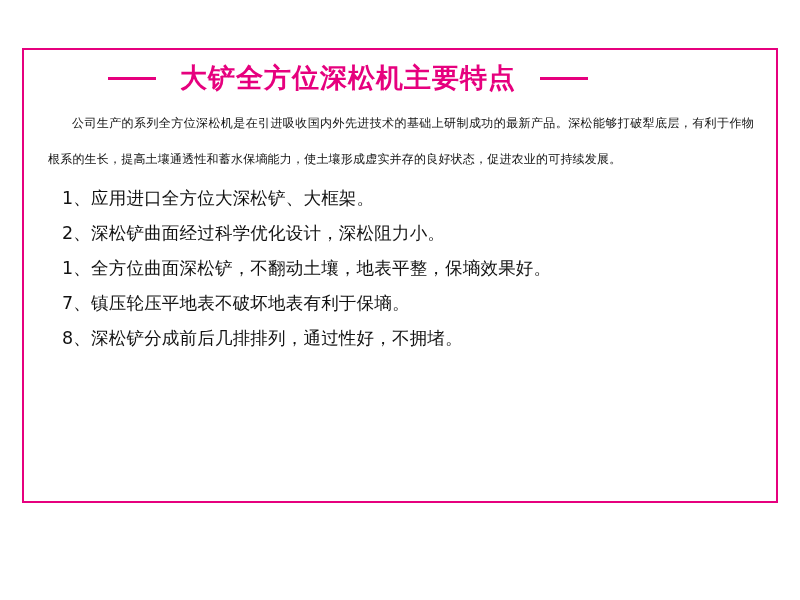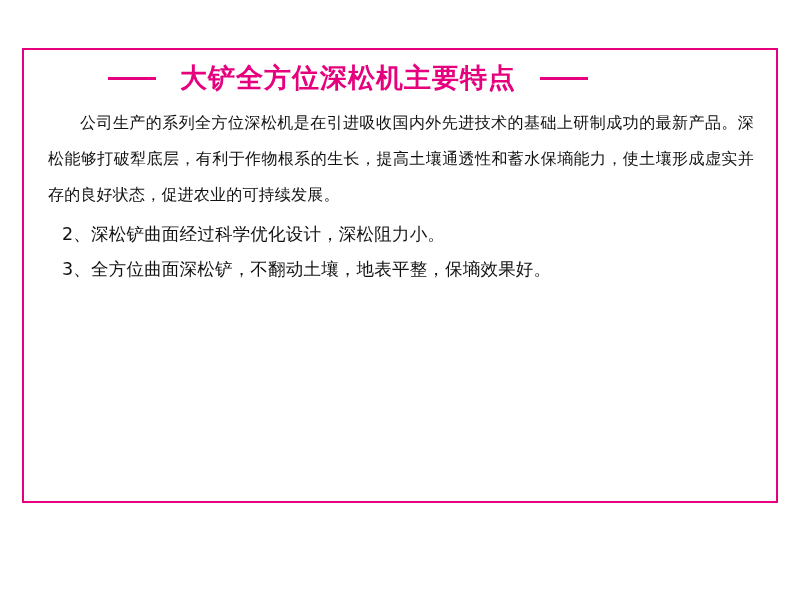--- a/index.html
+++ b/index.html
@@ -67,21 +67,21 @@
   .content {
     position: absolute;
     left: 48px;
     top: 105px;
     width: 706px;
     color: #1a1a1a;
   }
 
   .intro {
     font-family: "DejaVu Sans", "Liberation Sans", sans-serif;
-    font-size: 16px;
+    font-size: 12px;
     line-height: 36px;
     text-indent: 2em;
     text-align: justify;
     margin: 0 0 4px 0;
     color: #111111;
     letter-spacing: 0.2px;
   }
 
   .feature-list {
     list-style: none;
@@ -110,19 +110,22 @@
     <span class="title-rule"></span>
     <span class="title-text">大铲全方位深松机主要特点</span>
     <span class="title-rule"></span>
   </div>
 
   <div class="content">
 
     <p class="intro">公司生产的系列全方位深松机是在引进吸收国内外先进技术的基础上研制成功的最新产品。深松能够打破犁底层，有利于作物根系的生长，提高土壤通透性和蓄水保墒能力，使土壤形成虚实并存的良好状态，促进农业的可持续发展。</p>
 
     <ul class="feature-list">
+      <li>1、应用进口全方位大深松铲、大框架。</li>
       <li>2、深松铲曲面经过科学优化设计，深松阻力小。</li>
-      <li>3、全方位曲面深松铲，不翻动土壤，地表平整，保墒效果好。</li>
+      <li>1、全方位曲面深松铲，不翻动土壤，地表平整，保墒效果好。</li>
+      <li>7、镇压轮压平地表不破坏地表有利于保墒。</li>
+      <li>8、深松铲分成前后几排排列，通过性好，不拥堵。</li>
     </ul>
 
   </div>
 
 </div>
 
 </body></html>

